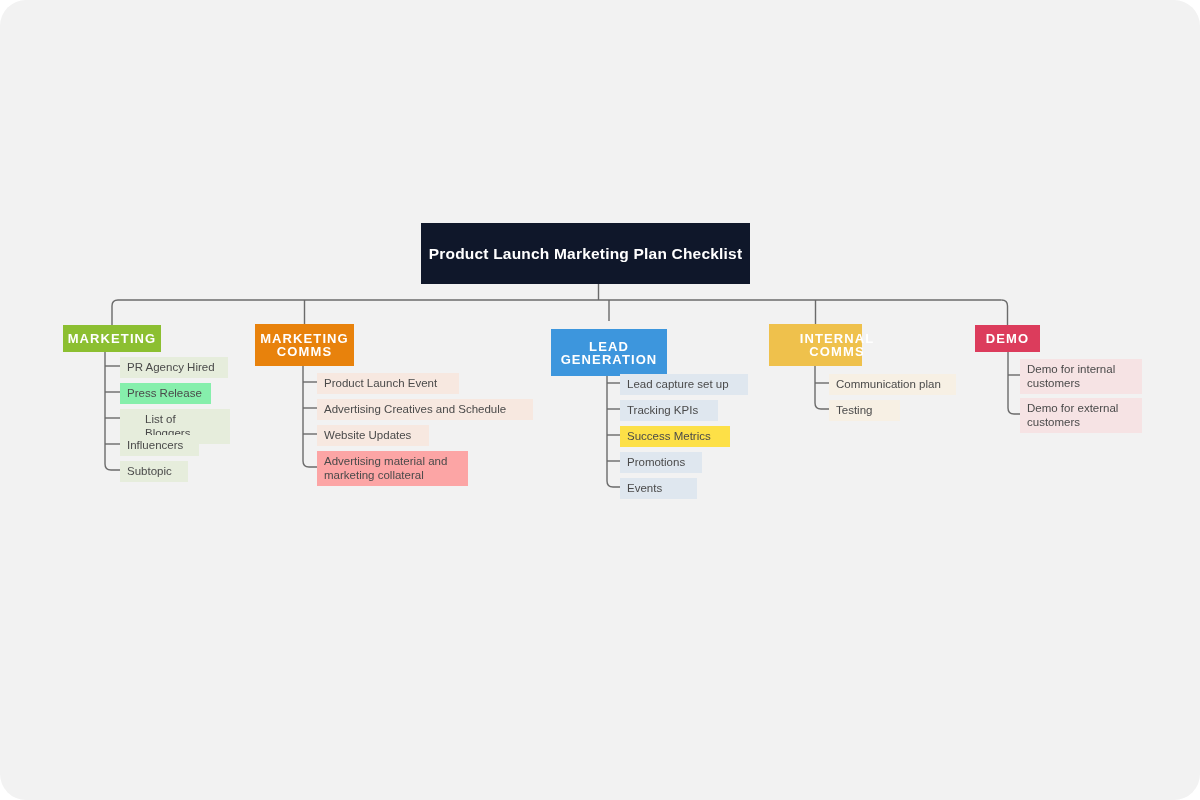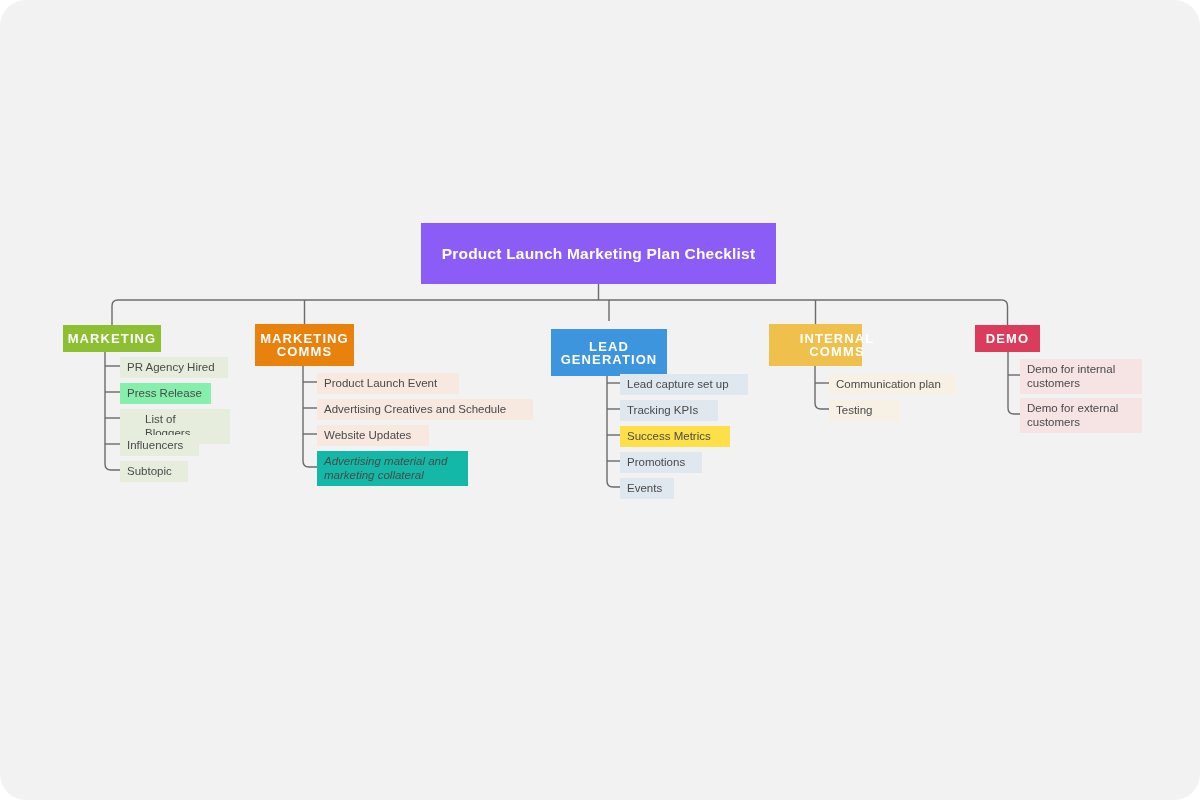--- a/index.html
+++ b/index.html
@@ -85,47 +85,47 @@
         <path d="M 607 461 L 620 461" stroke="#6b6b6b" stroke-width="1.4" fill="none" stroke-linecap="butt"></path>
         <path d="M 815.5 300 L 815.5 324" stroke="#6b6b6b" stroke-width="1.4" fill="none" stroke-linecap="butt"></path>
         <path d="M 815 366 L 815 403" stroke="#6b6b6b" stroke-width="1.4" fill="none" stroke-linecap="butt"></path>
         <path d="M 815 403 Q 815 409 821 409 L 829 409" stroke="#6b6b6b" stroke-width="1.4" fill="none" stroke-linecap="butt"></path>
         <path d="M 815 383 L 829 383" stroke="#6b6b6b" stroke-width="1.4" fill="none" stroke-linecap="butt"></path>
         <path d="M 1001.5 300 Q 1007.5 300 1007.5 306 L 1007.5 325" stroke="#6b6b6b" stroke-width="1.4" fill="none" stroke-linecap="butt"></path>
         <path d="M 1008 352 L 1008 408" stroke="#6b6b6b" stroke-width="1.4" fill="none" stroke-linecap="butt"></path>
         <path d="M 1008 408 Q 1008 414 1014 414 L 1020 414" stroke="#6b6b6b" stroke-width="1.4" fill="none" stroke-linecap="butt"></path>
         <path d="M 1008 375 L 1020 375" stroke="#6b6b6b" stroke-width="1.4" fill="none" stroke-linecap="butt"></path>
       </svg>
-  <div class="node root" style="left: 421px; top: 223px; width: 355px; height: 61px; background: #8b5cf6; color: rgb(255, 255, 255);">
+  <div class="node root" style="left: 421px; top: 223px; width: 329px; height: 61px; background: #0f172a; color: rgb(255, 255, 255);">
         <span>Product Launch Marketing Plan Checklist</span>
       </div>
       <div class="node branch-head" style="left: 63px; top: 325px; width: 98px; height: 27px; background: rgb(140, 191, 49);">
         <span>MARKETING</span>
       </div>
       <div class="leaf" style="left: 120px; top: 357px; width: 108px; background: rgb(230, 237, 220);"><span>PR Agency Hired</span></div>
       <div class="leaf" style="left: 120px; top: 383px; width: 91px; background: #86efac;"><span>Press Release</span></div>
       <div class="leaf" style="left: 120px; top: 409px; width: 110px; background: rgb(230, 237, 220); padding-left: 25px;"><span>List of Bloggers</span></div>
       <div class="leaf" style="left: 120px; top: 435px; width: 79px; background: rgb(230, 237, 220);"><span>Influencers</span></div>
       <div class="leaf" style="left: 120px; top: 461px; width: 68px; background: rgb(230, 237, 220);"><span>Subtopic</span></div>
       <div class="node branch-head" style="left: 255px; top: 324px; width: 99px; height: 42px; background: rgb(232, 130, 12);">
         <span>MARKETING COMMS</span>
       </div>
       <div class="leaf" style="left: 317px; top: 373px; width: 142px; background: rgb(247, 232, 224);"><span>Product Launch Event</span></div>
       <div class="leaf" style="left: 317px; top: 399px; width: 216px; background: rgb(247, 232, 224);"><span>Advertising Creatives and Schedule</span></div>
       <div class="leaf" style="left: 317px; top: 425px; width: 112px; background: rgb(247, 232, 224);"><span>Website Updates</span></div>
-      <div class="leaf" style="left: 317px; top: 451px; width: 151px; background: #14b8a6; font-style: italic;"><span>Advertising material and
+      <div class="leaf" style="left: 317px; top: 451px; width: 151px; background: #fca5a5;"><span>Advertising material and
 marketing collateral</span></div>
       <div class="node branch-head" style="left: 551px; top: 321px; width: 116px; height: 47px; background: rgb(61, 150, 221); margin-top: 8px;">
         <span>LEAD GENERATION</span>
       </div>
       <div class="leaf" style="left: 620px; top: 374px; width: 128px; background: rgb(223, 231, 239);"><span>Lead capture set up</span></div>
       <div class="leaf" style="left: 620px; top: 400px; width: 98px; background: rgb(223, 231, 239);"><span>Tracking KPIs</span></div>
       <div class="leaf" style="left: 620px; top: 426px; width: 110px; background: #fde047;"><span>Success Metrics</span></div>
       <div class="leaf" style="left: 620px; top: 452px; width: 82px; background: rgb(223, 231, 239);"><span>Promotions</span></div>
-      <div class="leaf" style="left: 620px; top: 478px; width: 54px; background: rgb(223, 231, 239);"><span>Events</span></div>
+      <div class="leaf" style="left: 620px; top: 478px; width: 77px; background: rgb(223, 231, 239);"><span>Events</span></div>
       <div class="node branch-head" style="left: 769px; top: 324px; width: 93px; height: 42px; background: rgb(239, 193, 76); padding-left: 43px;">
         <span>INTERNAL COMMS</span>
       </div>
       <div class="leaf" style="left: 829px; top: 374px; width: 127px; background: rgb(247, 240, 228);"><span>Communication plan</span></div>
       <div class="leaf" style="left: 829px; top: 400px; width: 71px; background: rgb(247, 240, 228);"><span>Testing</span></div>
       <div class="node branch-head" style="left: 975px; top: 325px; width: 65px; height: 27px; background: rgb(220, 60, 92);">
         <span>DEMO</span>
       </div>
       <div class="leaf" style="left: 1020px; top: 359px; width: 122px; background: rgb(246, 227, 228);"><span>Demo for internal
 customers</span></div>

